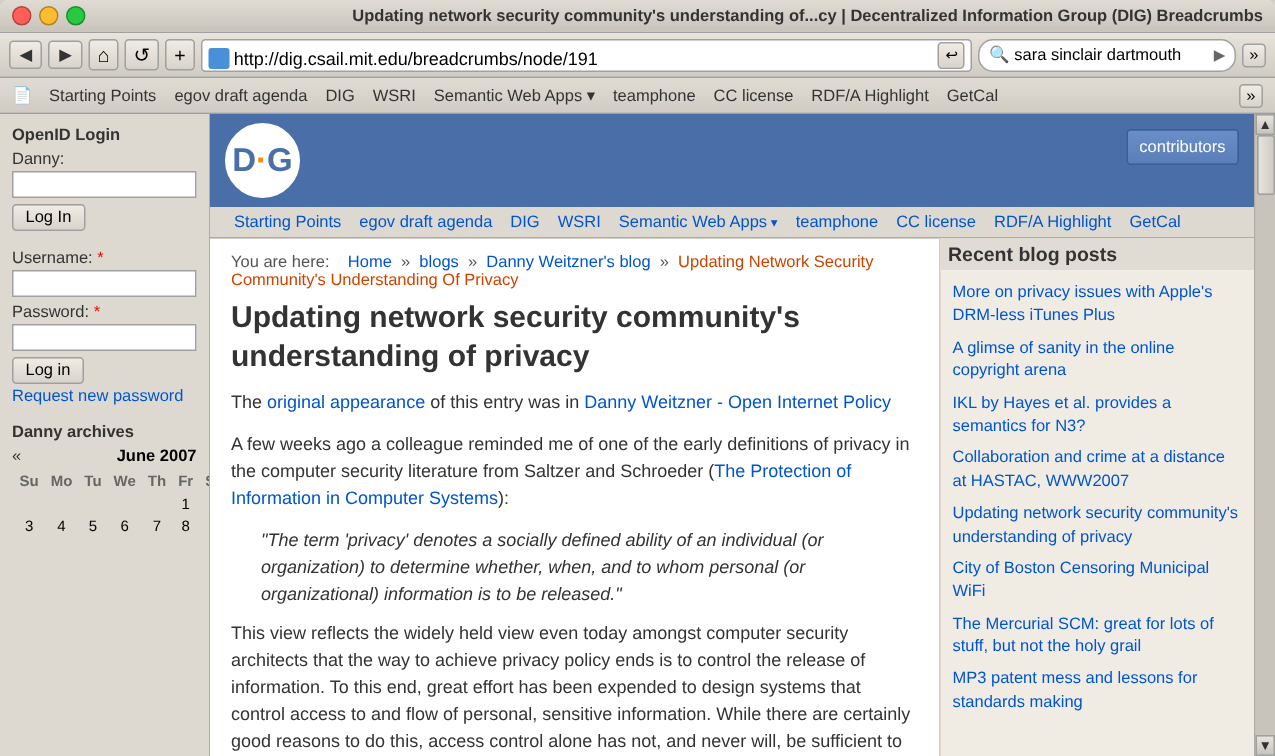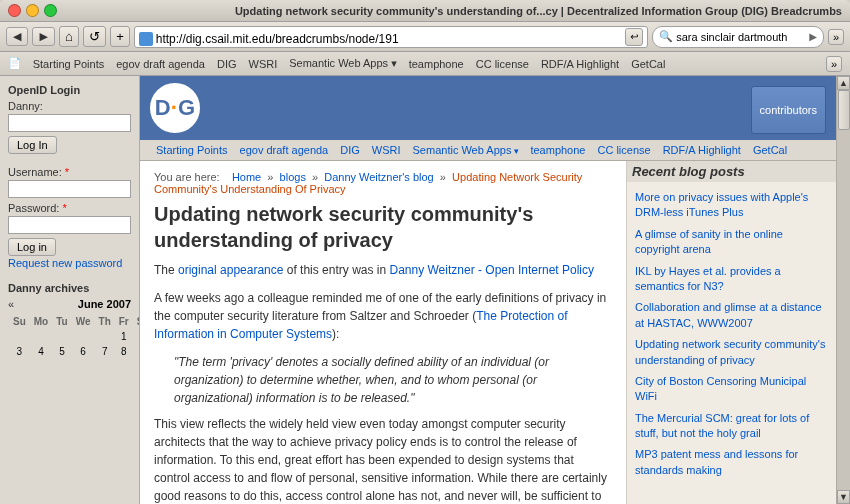--- a/index.html
+++ b/index.html
@@ -60,42 +60,42 @@
     .scrollbar { width: 14px; background: #d0ccc4; border-left: 1px solid #b0aca4; display: flex; flex-direction: column; align-items: center; }
     .scroll-btn { width: 100%; height: 14px; background: linear-gradient(to bottom, #e8e4dc, #c8c4bc); border: 1px solid #a0a0a0; cursor: pointer; display: flex; align-items: center; justify-content: center; font-size: 9px; color: #333; }
     .scroll-track { flex: 1; width: 100%; background: #c8c4bc; position: relative; }
     .scroll-thumb { width: 12px; height: 40px; background: linear-gradient(to right, #e8e4dc, #d0ccc4); border: 1px solid #a0a0a0; border-radius: 2px; margin: 0 auto; cursor: pointer; }
 
     
     .main-content { flex: 1; background: white; overflow-y: auto; padding: 0; }
     .page-header { background: #4a6ea8; padding: 6px 10px; display: flex; align-items: center; justify-content: space-between; }
     .dig-logo { display: flex; align-items: center; gap: 4px; }
     .logo-circle { width: 50px; height: 50px; background: white; border-radius: 50%; display: flex; align-items: center; justify-content: center; font-size: 18px; font-weight: bold; color: #4a6ea8; border: 2px solid #fff; }
-    .contributors-btn { background: linear-gradient(to bottom, #6a8ec8, #5a7eb8); border: 1px solid #3a5e98; border-radius: 3px; color: white; font-size: 11px; padding: 17px 8px; cursor: pointer; align-self: flex-start; margin-top: 4px; }
+    .contributors-btn { background: linear-gradient(to bottom, #6a8ec8, #5a7eb8); border: 1px solid #3a5e98; border-radius: 3px; color: white; font-size: 11px; padding: 5px 8px; cursor: pointer; align-self: flex-start; margin-top: 4px; }
 
     
     .nav-menu { background: #ddd9d0; border-bottom: 1px solid #b0aca4; padding: 2px 10px; display: flex; gap: 0; align-items: center; flex-wrap: wrap; }
     .nav-item { font-size: 11px; color: #0055cc; padding: 2px 6px; cursor: pointer; white-space: nowrap; text-decoration: none; }
     .nav-item.has-arrow::after { content: ' ▾'; font-size: 9px; }
 
     
     .page-body { display: flex; padding: 0; }
     .page-main { flex: 1; padding: 10px 14px; }
     .breadcrumb { font-size: 11px; color: #555; margin-bottom: 6px; }
     .breadcrumb a { color: #0055cc; text-decoration: none; cursor: pointer; }
     .page-title { font-size: 20px; color: #333; margin-bottom: 8px; line-height: 1.3; font-weight: bold; }
     .submitted { font-size: 11px; color: #666; margin-bottom: 8px; }
     .submitted a { color: #0055cc; text-decoration: none; }
     .body-text { font-size: 12px; color: #333; line-height: 1.5; margin-bottom: 10px; }
     .body-text a { color: #0055cc; text-decoration: none; }
     .blockquote { font-style: italic; margin: 8px 20px; font-size: 12px; color: #333; line-height: 1.5; }
 
     
     .right-sidebar { width: 210px; background: #f0ece4; border-left: 1px solid #d0ccc4; padding: 8px; flex-shrink: 0; }
-    .recent-posts-title { font-size: 13px; font-weight: bold; color: #333; margin-bottom: 6px; background: #e0dcd4; padding: 3px 5px; margin: -8px -8px 8px -8px; font-style: italic; }
+    .recent-posts-title { font-size: 13px; font-weight: bold; color: #333; margin-bottom: 6px; background: #e0dcd4; padding: 3px 5px; margin: -8px -8px 8px -8px; }
     .recent-post-item { margin-bottom: 6px; }
     .recent-post-link { color: #0055cc; font-size: 11px; text-decoration: none; cursor: pointer; line-height: 1.4; display: block; }
   </style>
 </head>
 <body>
 
 <div class="window-chrome">
   <div class="title-bar">
     <div class="window-buttons">
       <div class="win-btn close"></div>
@@ -263,21 +263,21 @@
         <div class="recent-post-item">
           <a class="recent-post-link">More on privacy issues with Apple's DRM-less iTunes Plus</a>
         </div>
         <div class="recent-post-item">
           <a class="recent-post-link">A glimse of sanity in the online copyright arena</a>
         </div>
         <div class="recent-post-item">
           <a class="recent-post-link">IKL by Hayes et al. provides a semantics for N3?</a>
         </div>
         <div class="recent-post-item">
-          <a class="recent-post-link">Collaboration and glimse at a distance at HASTAC, WWW2007</a>
+          <a class="recent-post-link">Collaboration and crime at a distance at HASTAC, WWW2007</a>
         </div>
         <div class="recent-post-item">
           <a class="recent-post-link">Updating network security community's understanding of privacy</a>
         </div>
         <div class="recent-post-item">
           <a class="recent-post-link">City of Boston Censoring Municipal WiFi</a>
         </div>
         <div class="recent-post-item">
           <a class="recent-post-link">The Mercurial SCM: great for lots of stuff, but not the holy grail</a>
         </div>

